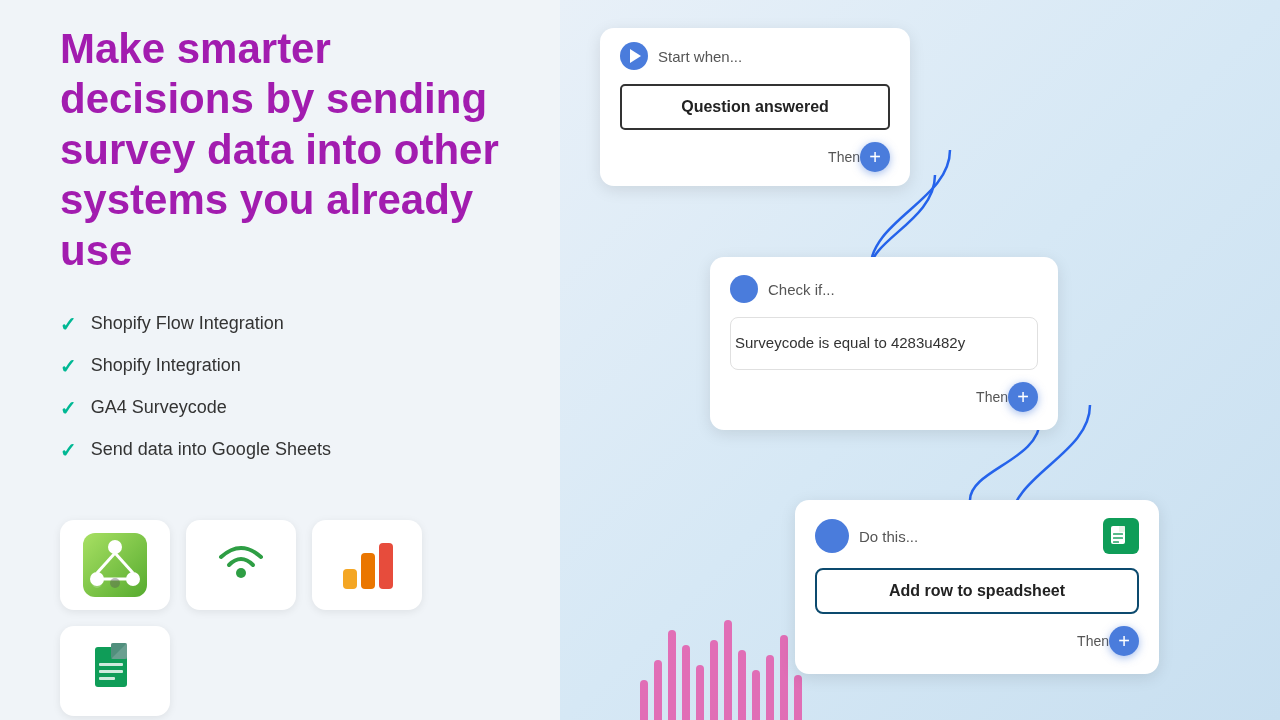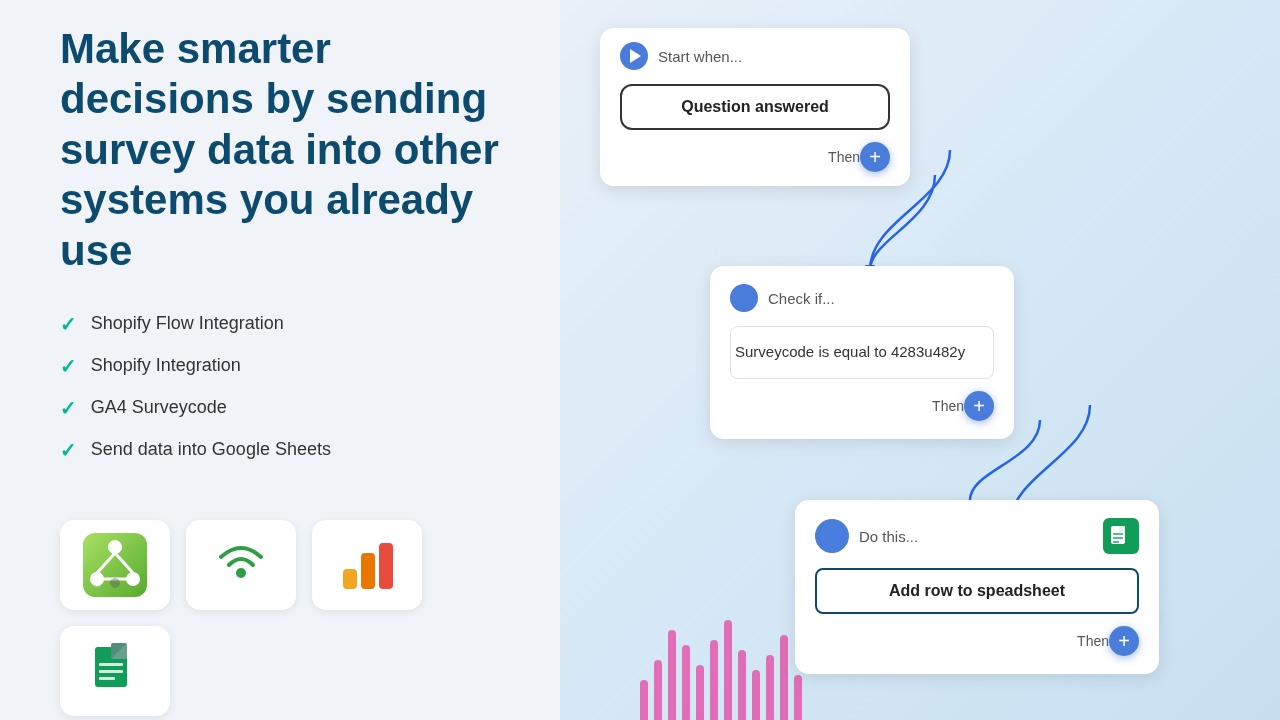--- a/index.html
+++ b/index.html
@@ -19,21 +19,21 @@
       padding: 60px 50px 40px 60px;
       display: flex;
       flex-direction: column;
       justify-content: center;
       background: #f0f4f8;
     }
 
     .headline {
       font-size: 42px;
       font-weight: 800;
-      color: #0c4a6e;
+      color: #a21caf;
       line-height: 1.2;
       margin-bottom: 36px;
     }
 
     .checklist {
       list-style: none;
       margin-bottom: 40px;
     }
 
     .checklist li {
@@ -130,21 +130,21 @@
       width: 0;
       height: 0;
       border-top: 7px solid transparent;
       border-bottom: 7px solid transparent;
       border-left: 11px solid white;
       margin-left: 3px;
     }
 
     .question-answered-box {
       border: 2px solid #333;
-      border-radius: 12px;
+      border-radius: 5px;
       padding: 12px 16px;
       font-size: 16px;
       font-weight: 700;
       color: #222;
       text-align: center;
     }
 
     .then-row {
       display: flex;
       align-items: center;
@@ -403,21 +403,21 @@
       <span>Then</span>
       <div class="plus-btn">+</div>
     </div>
   </div>
 
   <svg style="position:absolute; top:140px; left:300px; width:200px; height:160px;">
     <path d="M 90 10 C 90 60 10 80 10 130" fill="none" stroke="#2563eb" stroke-width="2.5"></path>
     <polygon points="5,125 15,125 10,140" fill="#2563eb"></polygon>
   </svg>
 
-  <div class="card-check" style="position:absolute; top:266px; left:150px; width:304px;">
+  <div class="card-check" style="position:absolute; top:257px; left:150px; width:348px;">
     <div class="card-check-header">
       <div class="dot-blue"></div>
       <span>Check if...</span>
     </div>
     <div class="condition-box">
       <span>Surveycode is equal to 4283u482y</span>
     </div>
     <div class="then-row">
       <span>Then</span>
       <div class="plus-btn">+</div>

